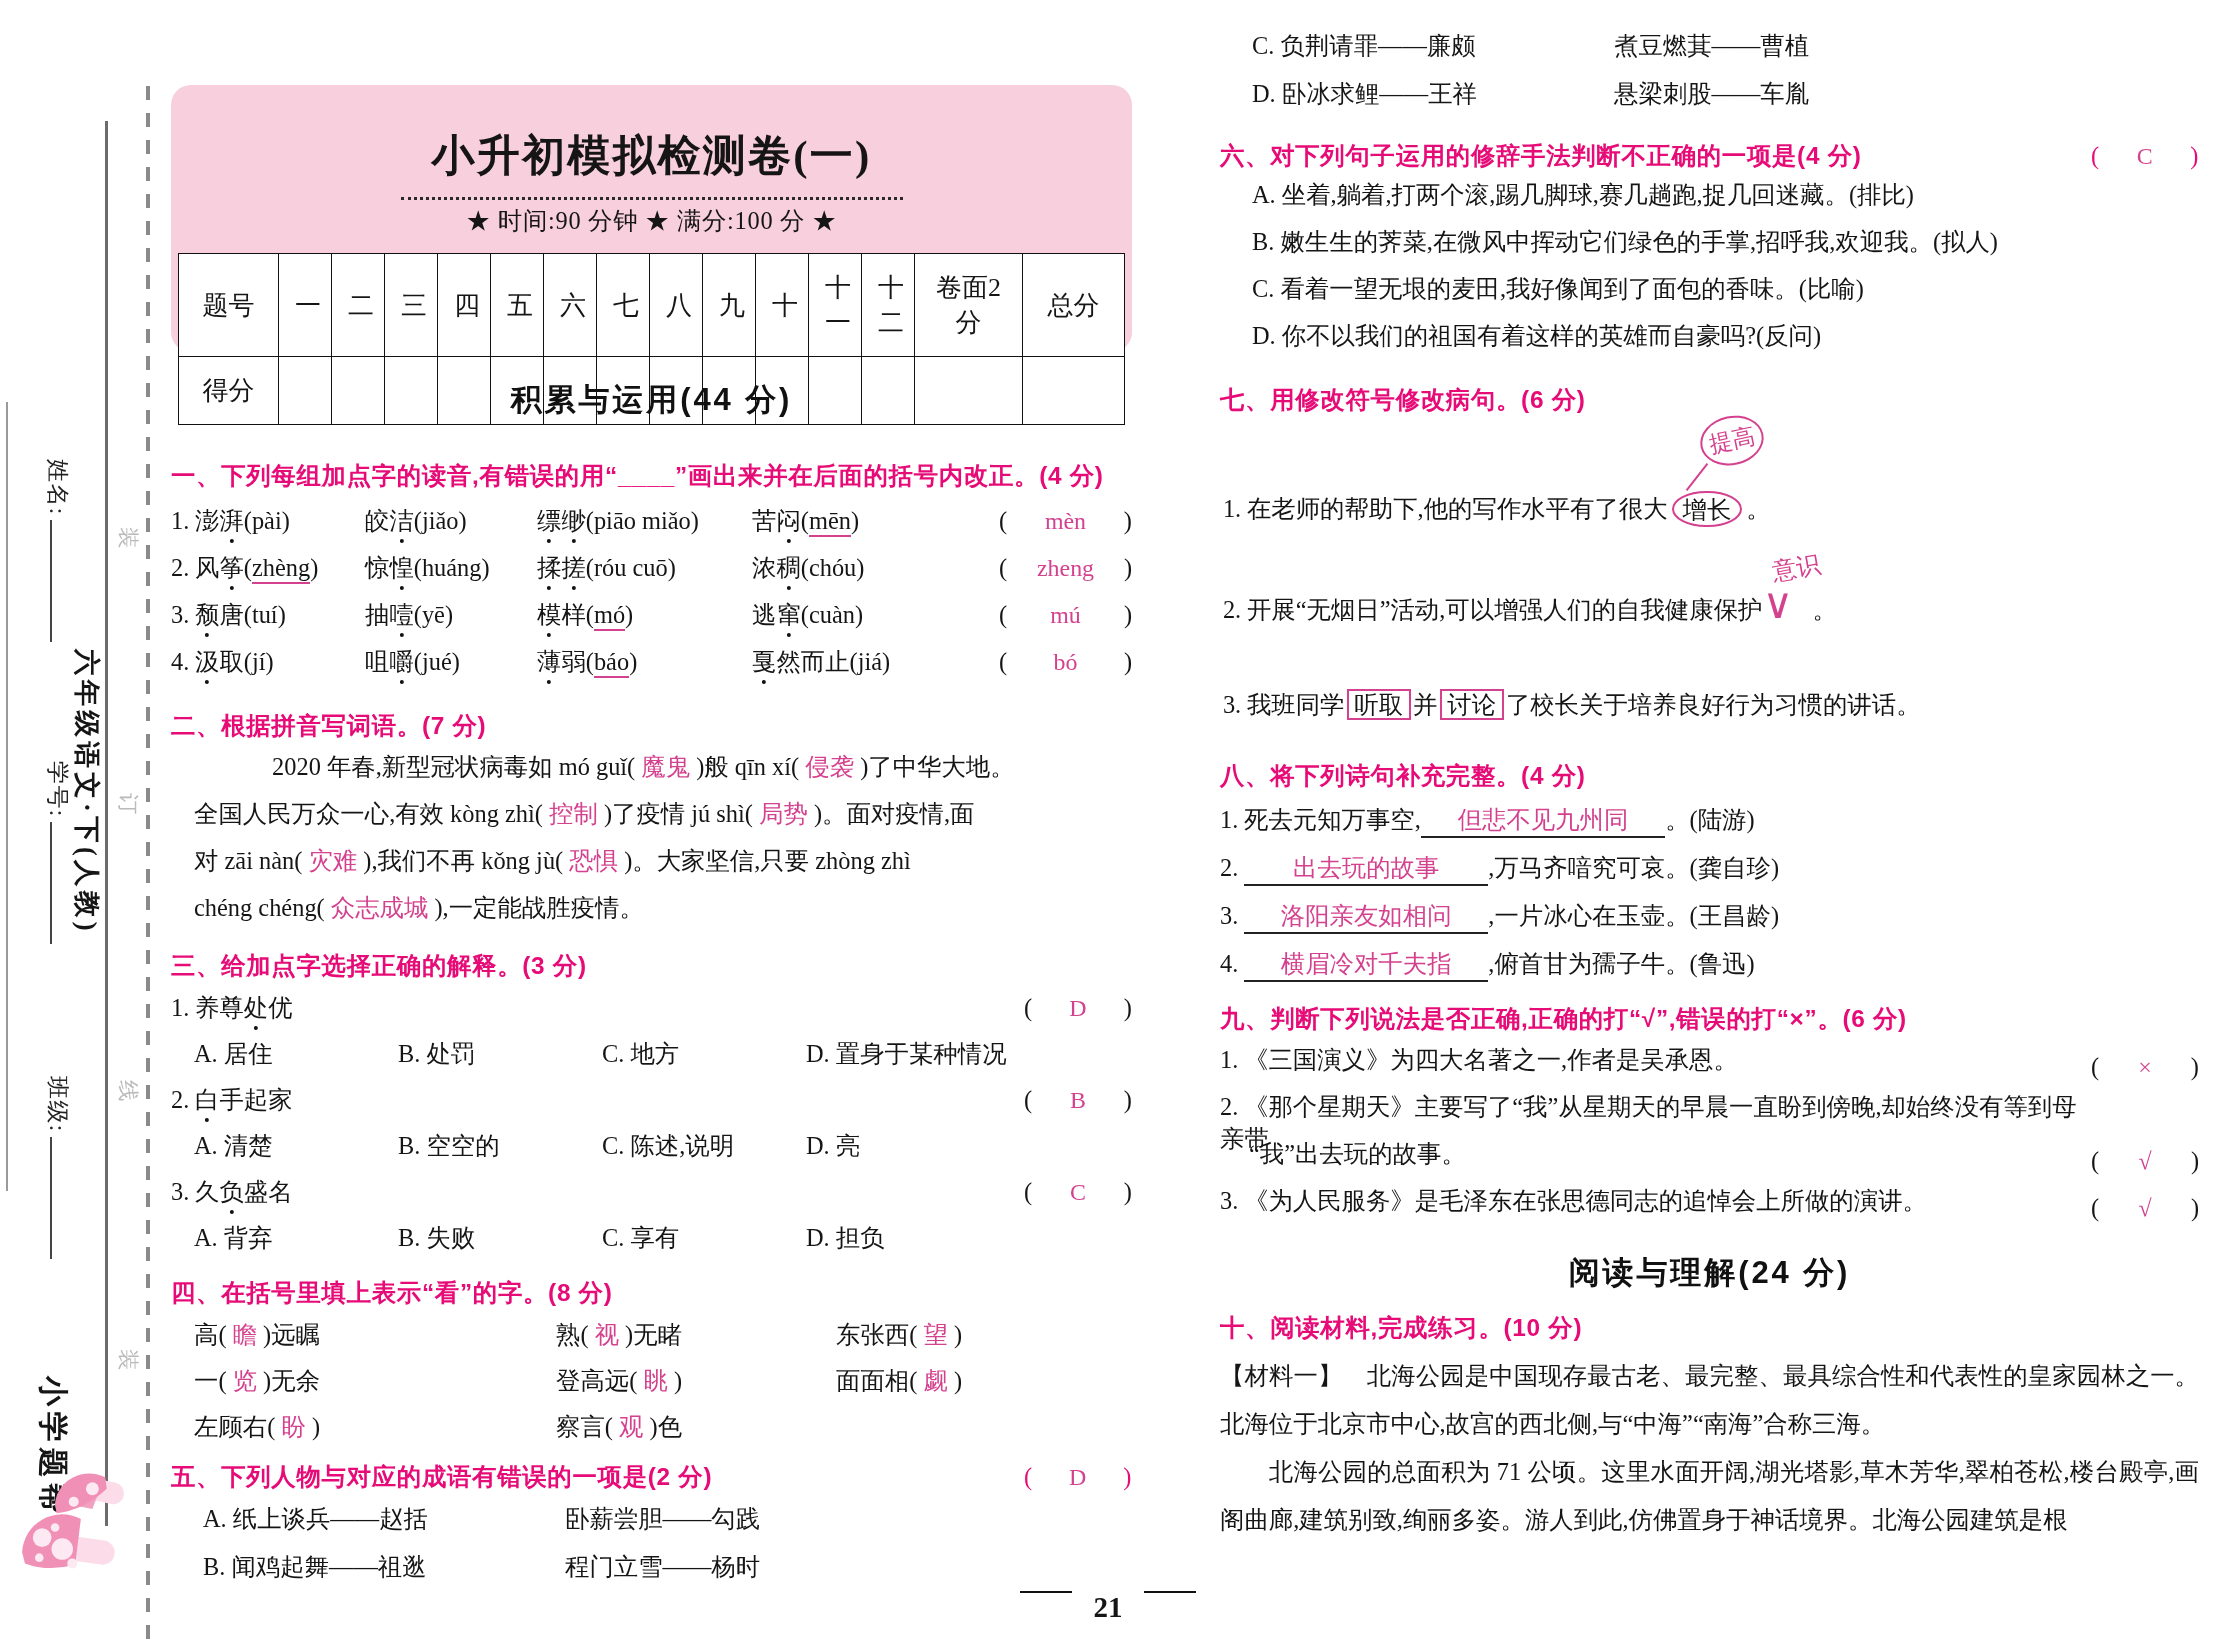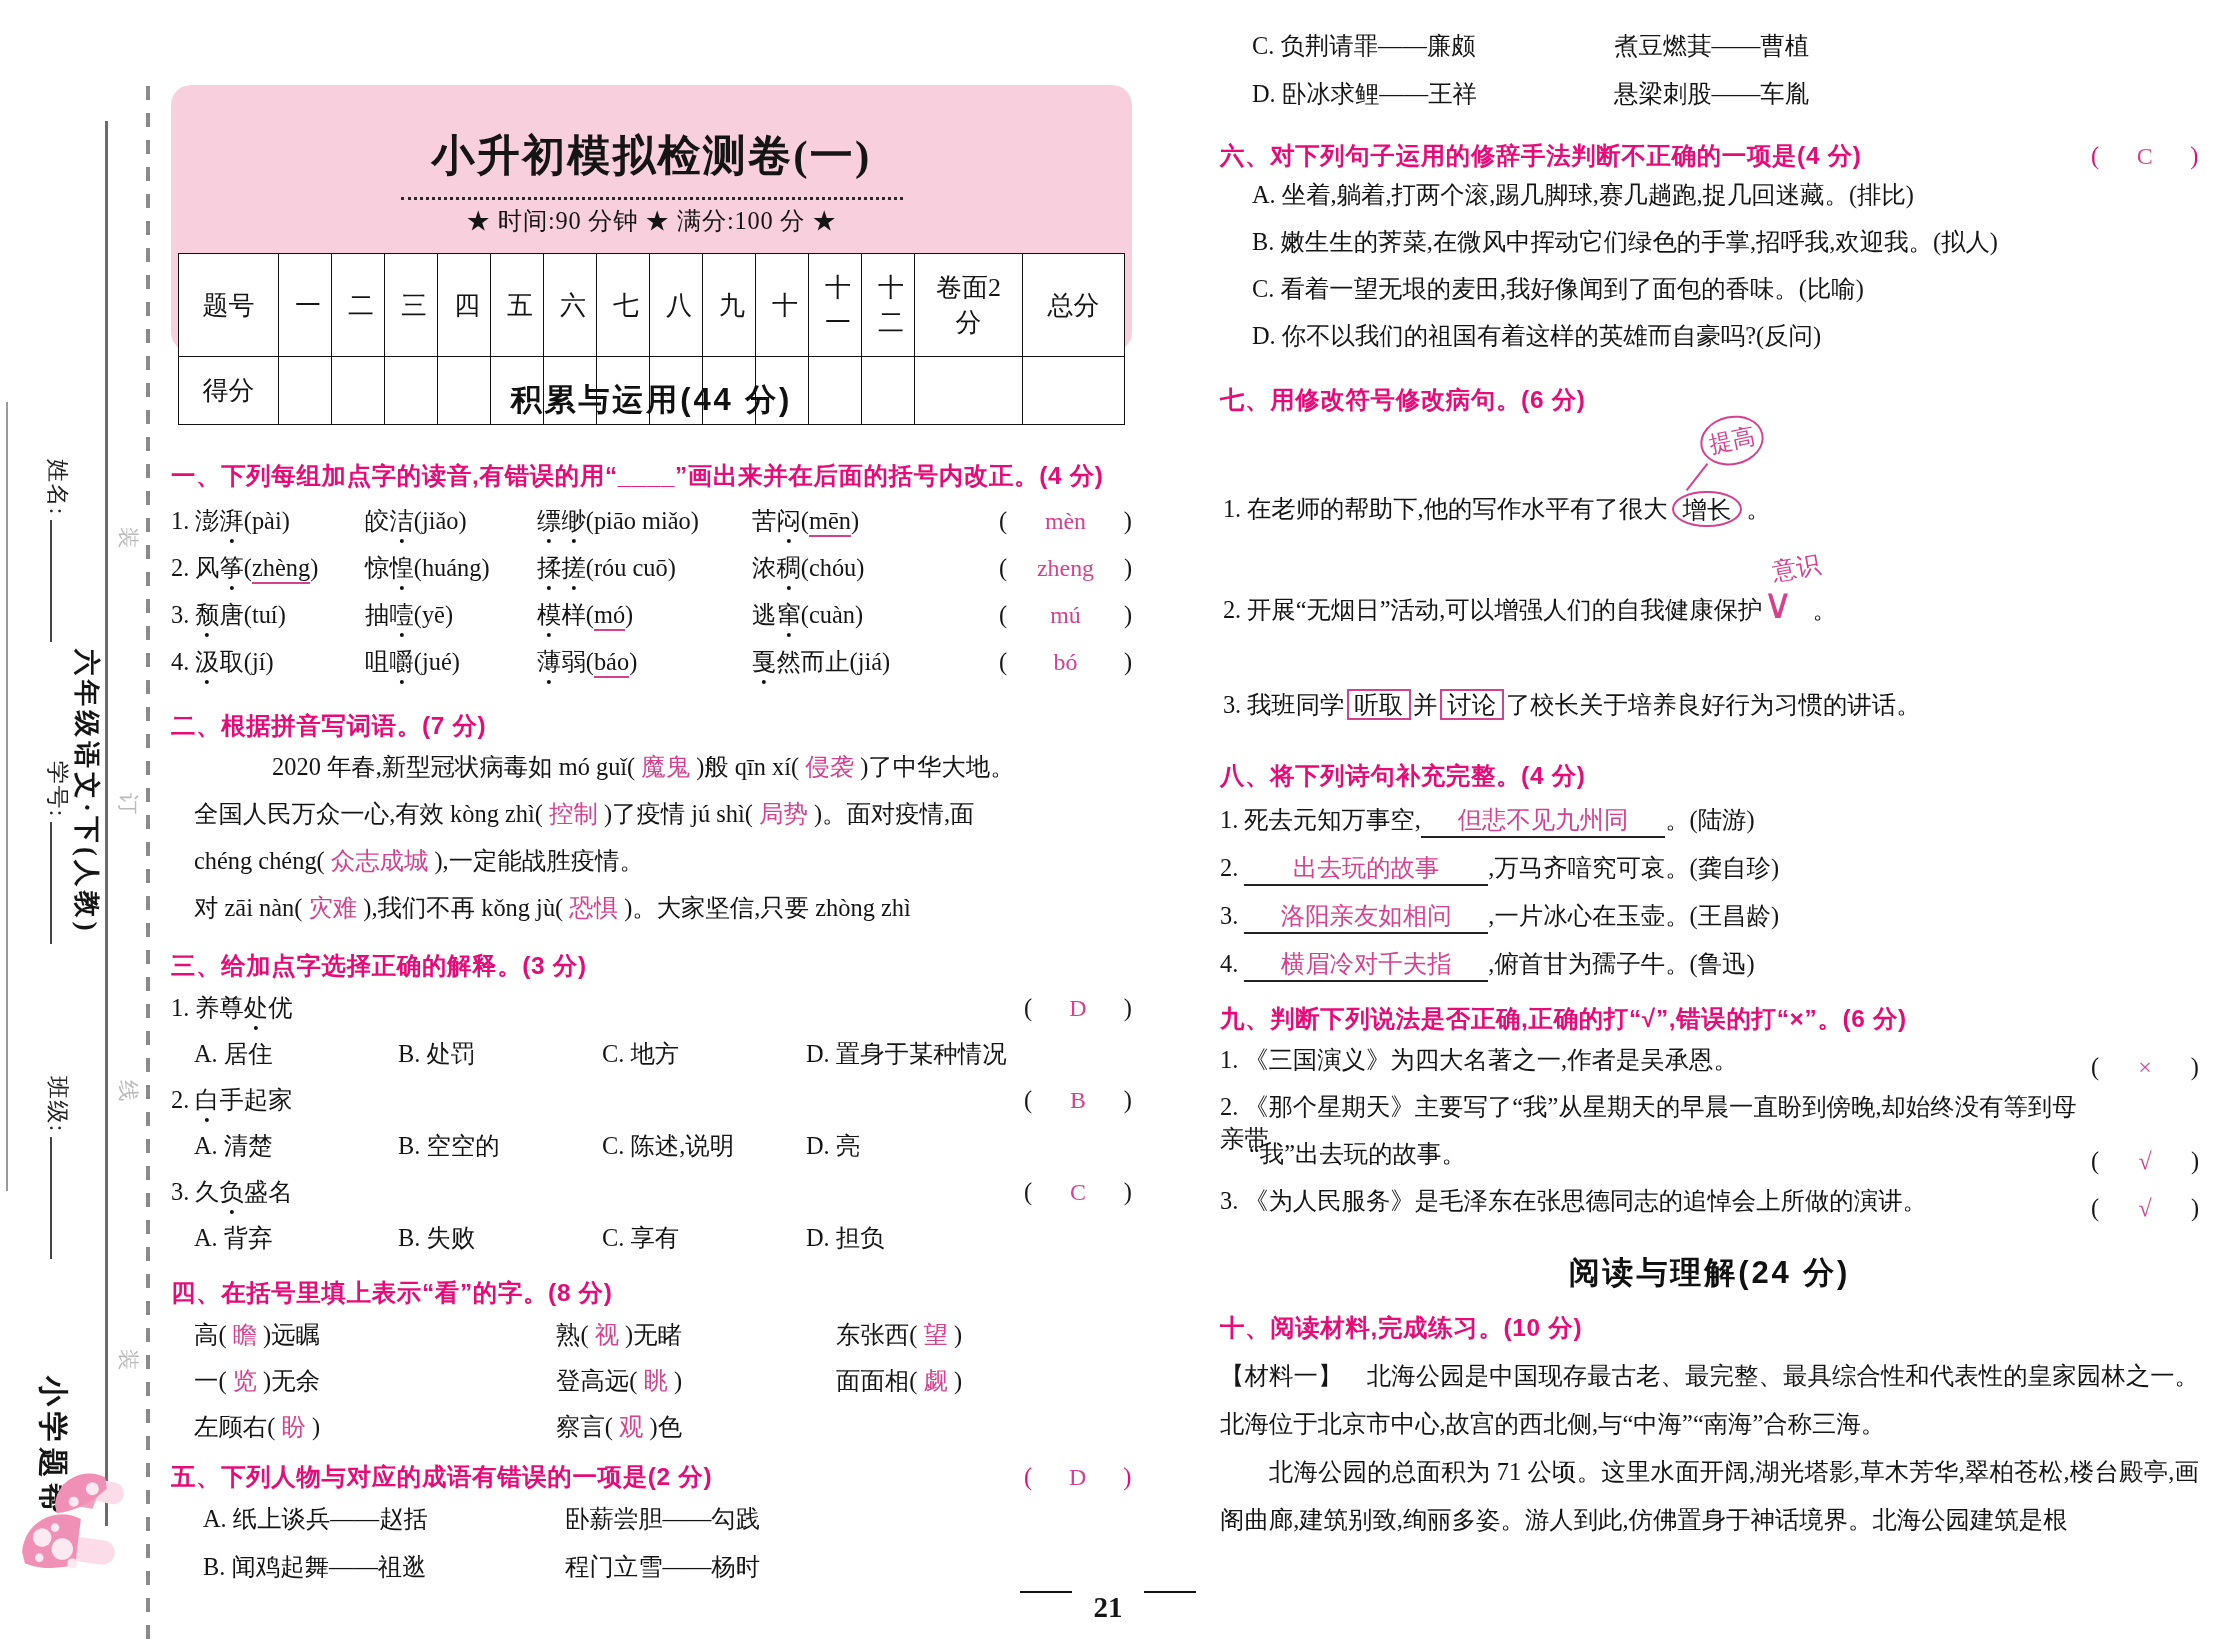--- a/index.html
+++ b/index.html
@@ -283,22 +283,22 @@
             <span class="v">bó</span>
             <span>)</span>
           </span>
         </div>
       </div>
 
     <div class="qh" style="margin-top:17px;">二、根据拼音写词语。(7 分)</div>
     <div id="q2-lines">
         <div class="q2line first"><span>2020 年春,新型冠状病毒如 mó guǐ(</span><span class="av"> 魔鬼 </span><span>)般 qīn xí(</span><span class="av"> 侵袭 </span><span>)了中华大地。</span></div>
         <div class="q2line"><span>全国人民万众一心,有效 kòng zhì(</span><span class="av"> 控制 </span><span>)了疫情 jú shì(</span><span class="av"> 局势 </span><span>)。面对疫情,面</span></div>
+        <div class="q2line"><span>对 zāi nàn(</span><span class="av"> 灾难 </span><span>),我们不再 kǒng jù(</span><span class="av"> 恐惧 </span><span>)。大家坚信,只要 zhòng zhì</span></div>
         <div class="q2line"><span>chéng chéng(</span><span class="av"> 众志成城 </span><span>),一定能战胜疫情。</span></div>
-        <div class="q2line"><span>对 zāi nàn(</span><span class="av"> 灾难 </span><span>),我们不再 kǒng jù(</span><span class="av"> 恐惧 </span><span>)。大家坚信,只要 zhòng zhì</span></div>
       </div>
 
     <div class="qh" style="margin-top:11.5px;">三、给加点字选择正确的解释。(3 分)</div>
     <div id="q3-items">
         <div class="q3t">
           <span class="qnum">1.</span>
           <span class="w"><span>养</span><span>尊</span><span class="dc">处</span><span>优</span></span>
           <span class="pans">
             <span>(</span>
             <span class="v">D</span>

